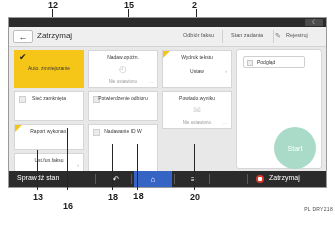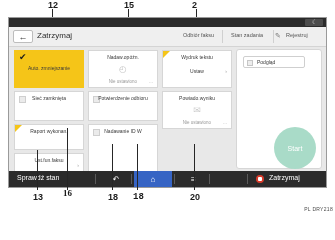--- a/index.html
+++ b/index.html
@@ -220,21 +220,21 @@
       <div class="stopdot">
           <i></i>
         </div>
       <div class="tlabel" style="left:260px">Zatrzymaj</div>
     </div>
   </div>
 
   <div id="callouts-bottom">
       <div class="callout" style="left: 33px; top: 192px;">13</div>
       <div class="leader" style="left: 37px; top: 150px; height: 40px;"></div>
-      <div class="callout" style="left: 63px; top: 188px; font-family: Liberation Serif, serif;">16</div>
+      <div class="callout" style="left: 63px; top: 201px;">16</div>
       <div class="leader" style="left: 67px; top: 128px; height: 62px;"></div>
       <div class="callout" style="left: 108px; top: 192px;">18</div>
       <div class="leader" style="left: 112px; top: 144px; height: 46px;"></div>
       <div class="callout" style="left: 133px; top: 192px; font-family: Liberation Mono, monospace;">18</div>
       <div class="leader" style="left: 137px; top: 144px; height: 46px;"></div>
       <div class="callout" style="left: 190px; top: 192px;">20</div>
       <div class="leader" style="left: 194px; top: 144px; height: 46px;"></div>
     </div>
 
   <div class="figcode">PL DRY218</div>

